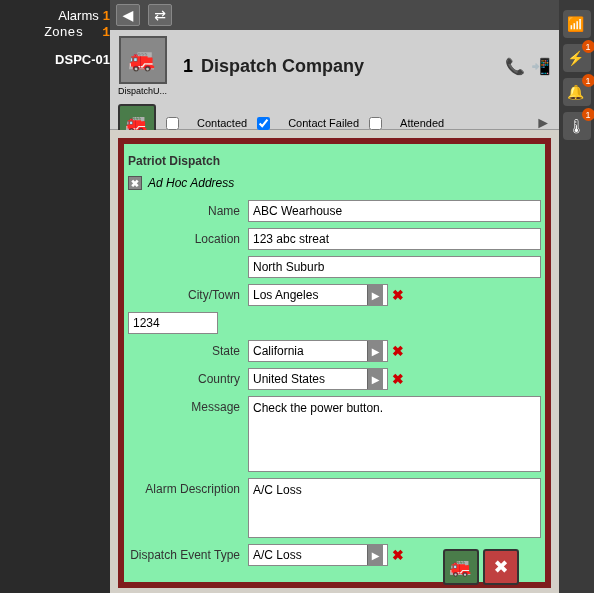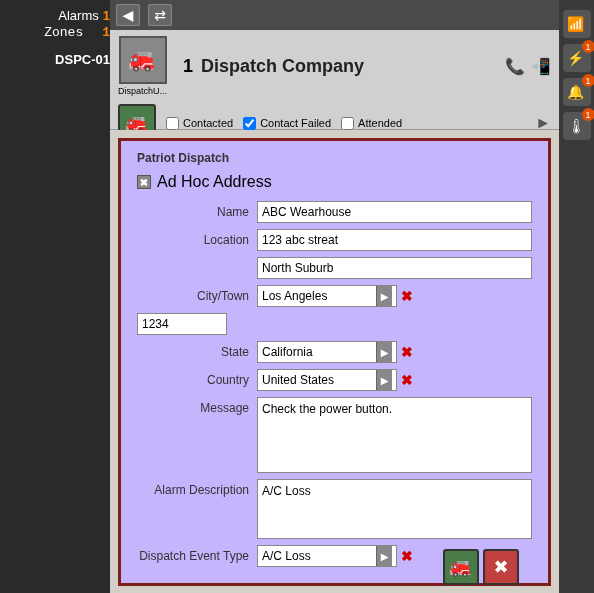--- a/index.html
+++ b/index.html
@@ -150,21 +150,21 @@
       border: 2px solid #333;
       display: flex;
       align-items: center;
       justify-content: center;
       color: #fff;
       font-size: 18px;
       border-radius: 3px;
     }
     .checkbox-group {
       display: flex;
-      gap: 4px;
+      gap: 18px;
       font-size: 11px;
     }
     .checkbox-group input[type=checkbox] {
       margin: 0;
     }
     .back-arrow {
       margin-left: auto;
       font-size: 16px;
       color: #555;
       cursor: pointer;
@@ -174,24 +174,24 @@
     .main-form {
       position: absolute;
       left: 110px;
       top: 130px;
       right: 35px;
       bottom: 0;
       background: #d4d0c8;
       overflow-y: auto;
     }
     .form-inner {
-      background: #c4b5fd;
+      background: #86efac;
       margin: 8px;
-      border: 3px solid #7f1d1d;
-      padding: 10px 16px;
+      border: 6px solid #7f1d1d;
+      padding: 10px 4px;
     }
     .form-title {
       font-size: 12px;
       font-weight: bold;
       color: #333;
       margin-bottom: 8px;
     }
     .adhoc-row {
       display: flex;
       align-items: center;
@@ -394,21 +394,21 @@
     <div class="back-arrow">►</div>
   </div>
 </div>
 
 <div class="main-form">
   <div class="form-inner">
     <div class="form-title">Patriot Dispatch</div>
 
     <div class="adhoc-row">
       <div style="width:14px;height:14px;background:#888;border:1px solid #555;display:flex;align-items:center;justify-content:center;color:#fff;font-size:10px;font-weight:bold;">✖</div>
-      <span style="font-size:16px;">Ad Hoc Address</span>
+      <span style="font-size:12px;font-style:italic;">Ad Hoc Address</span>
     </div>
 
     <div class="form-row">
       <span class="form-label">Name</span>
       <input class="form-input" type="text" value="ABC Wearhouse" style="">
     </div>
 
     <div class="form-row">
       <span class="form-label">Location</span>
       <input class="form-input" type="text" value="123 abc streat" style="">

